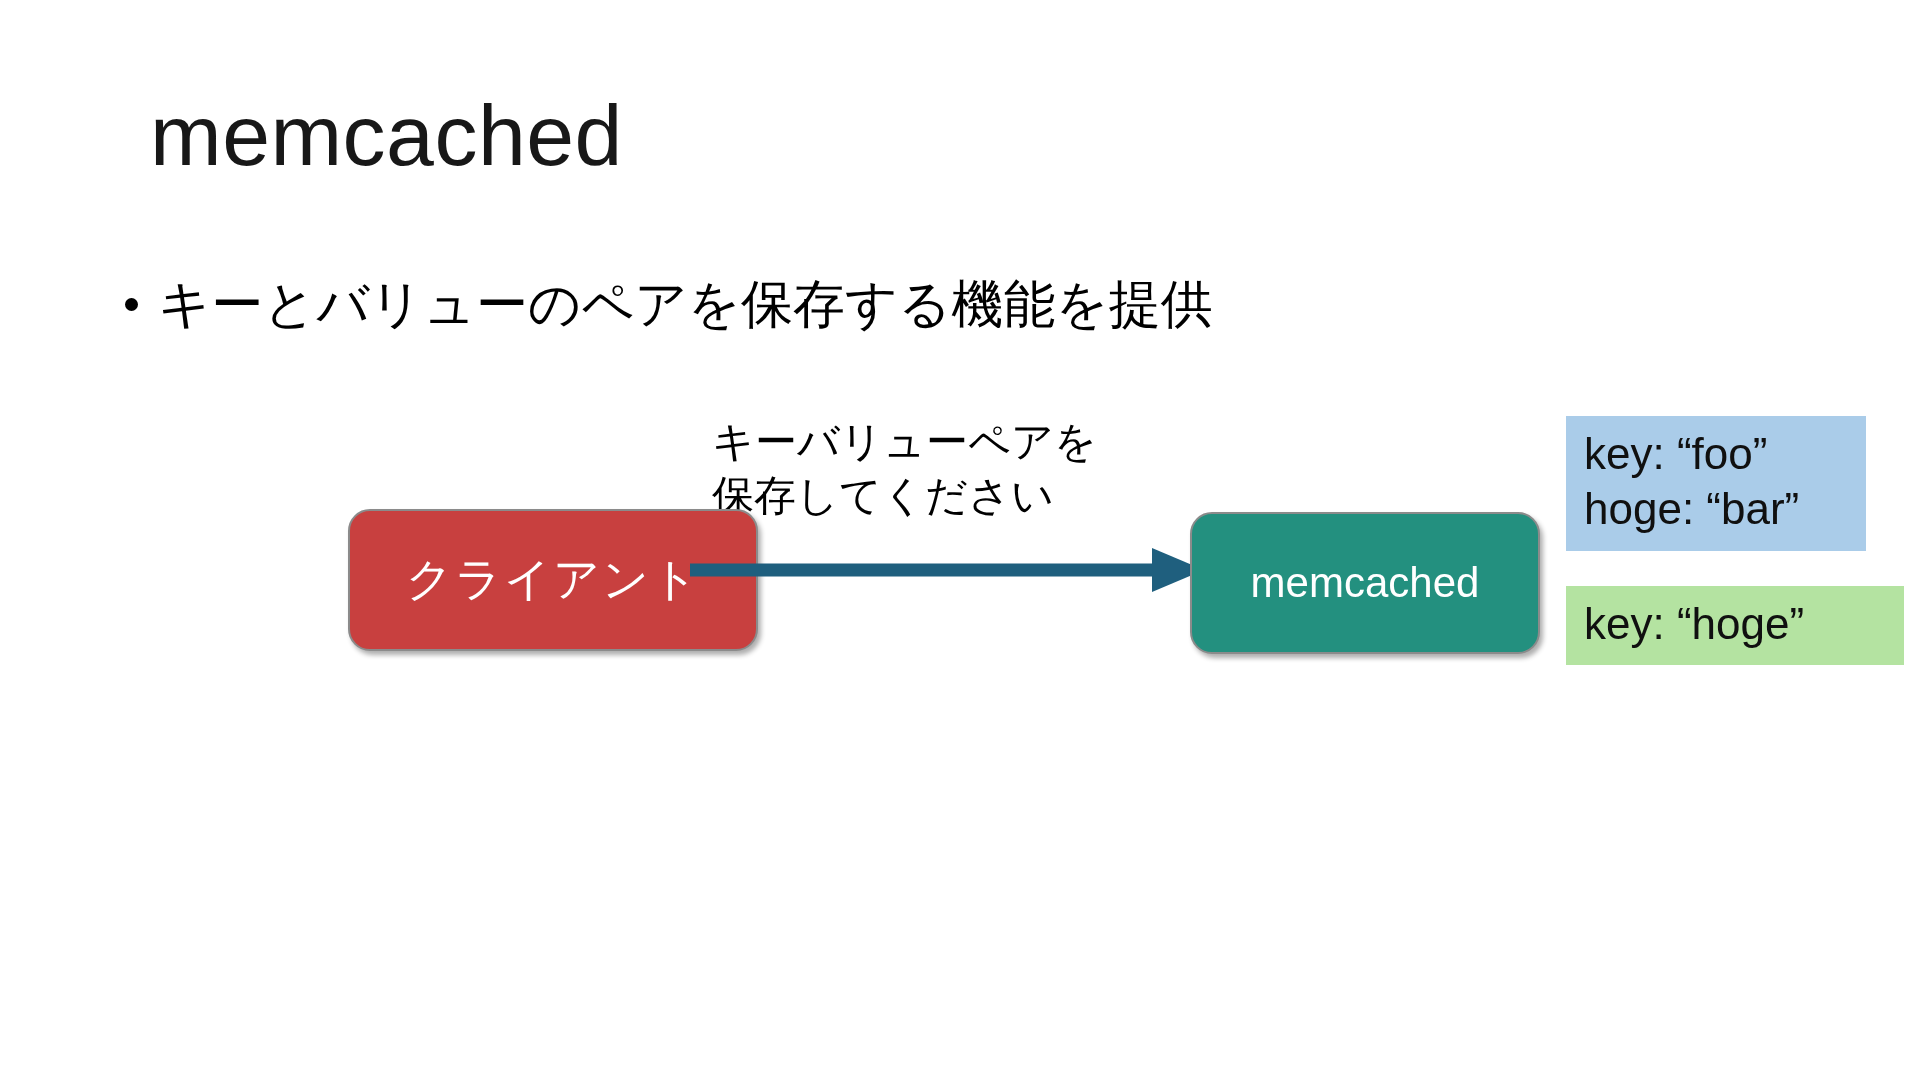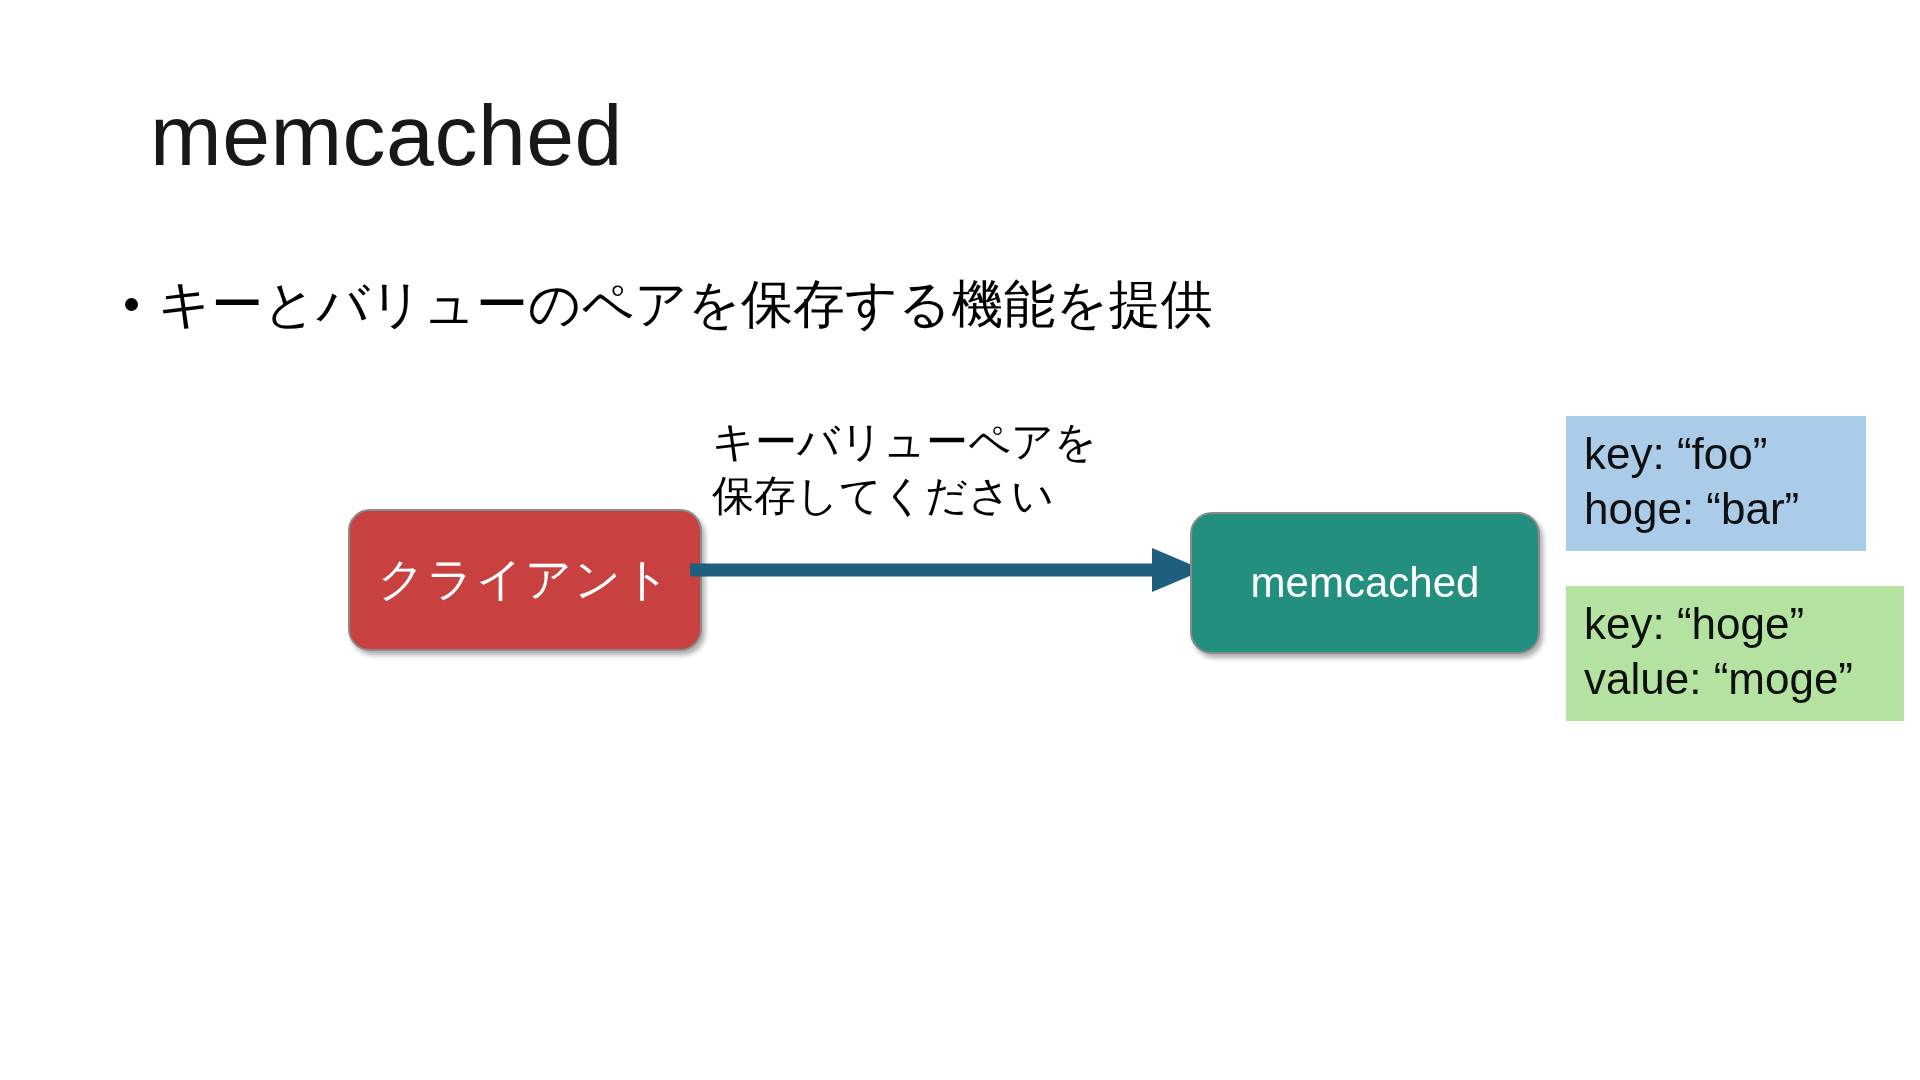--- a/index.html
+++ b/index.html
@@ -71,21 +71,21 @@
     display: flex;
     align-items: center;
     justify-content: center;
     text-align: center;
     color: #ffffff;
     box-shadow: 3px 4px 5px rgba(0,0,0,0.32);
   }
   #client-node {
     left: 348px;
     top: 509px;
-    width: 354px;
+    width: 410px;
     height: 142px;
     background: #c8403f;
     font-size: 46px;
     letter-spacing: 2px;
   }
   #server-node {
     left: 1190px;
     top: 512px;
     width: 350px;
     height: 142px;
@@ -172,16 +172,15 @@
     </span>
   </div>
 
   <div id="kv-box-blue" class="kv-box">
     <div>key: “foo”</div>
     <div>hoge: “bar”</div>
   </div>
 
   <div id="kv-box-green" class="kv-box">
     <div>key: “hoge”</div>
-    <div>value: “moge”</div>
   </div>
 
 </div>
 
 </body></html>

